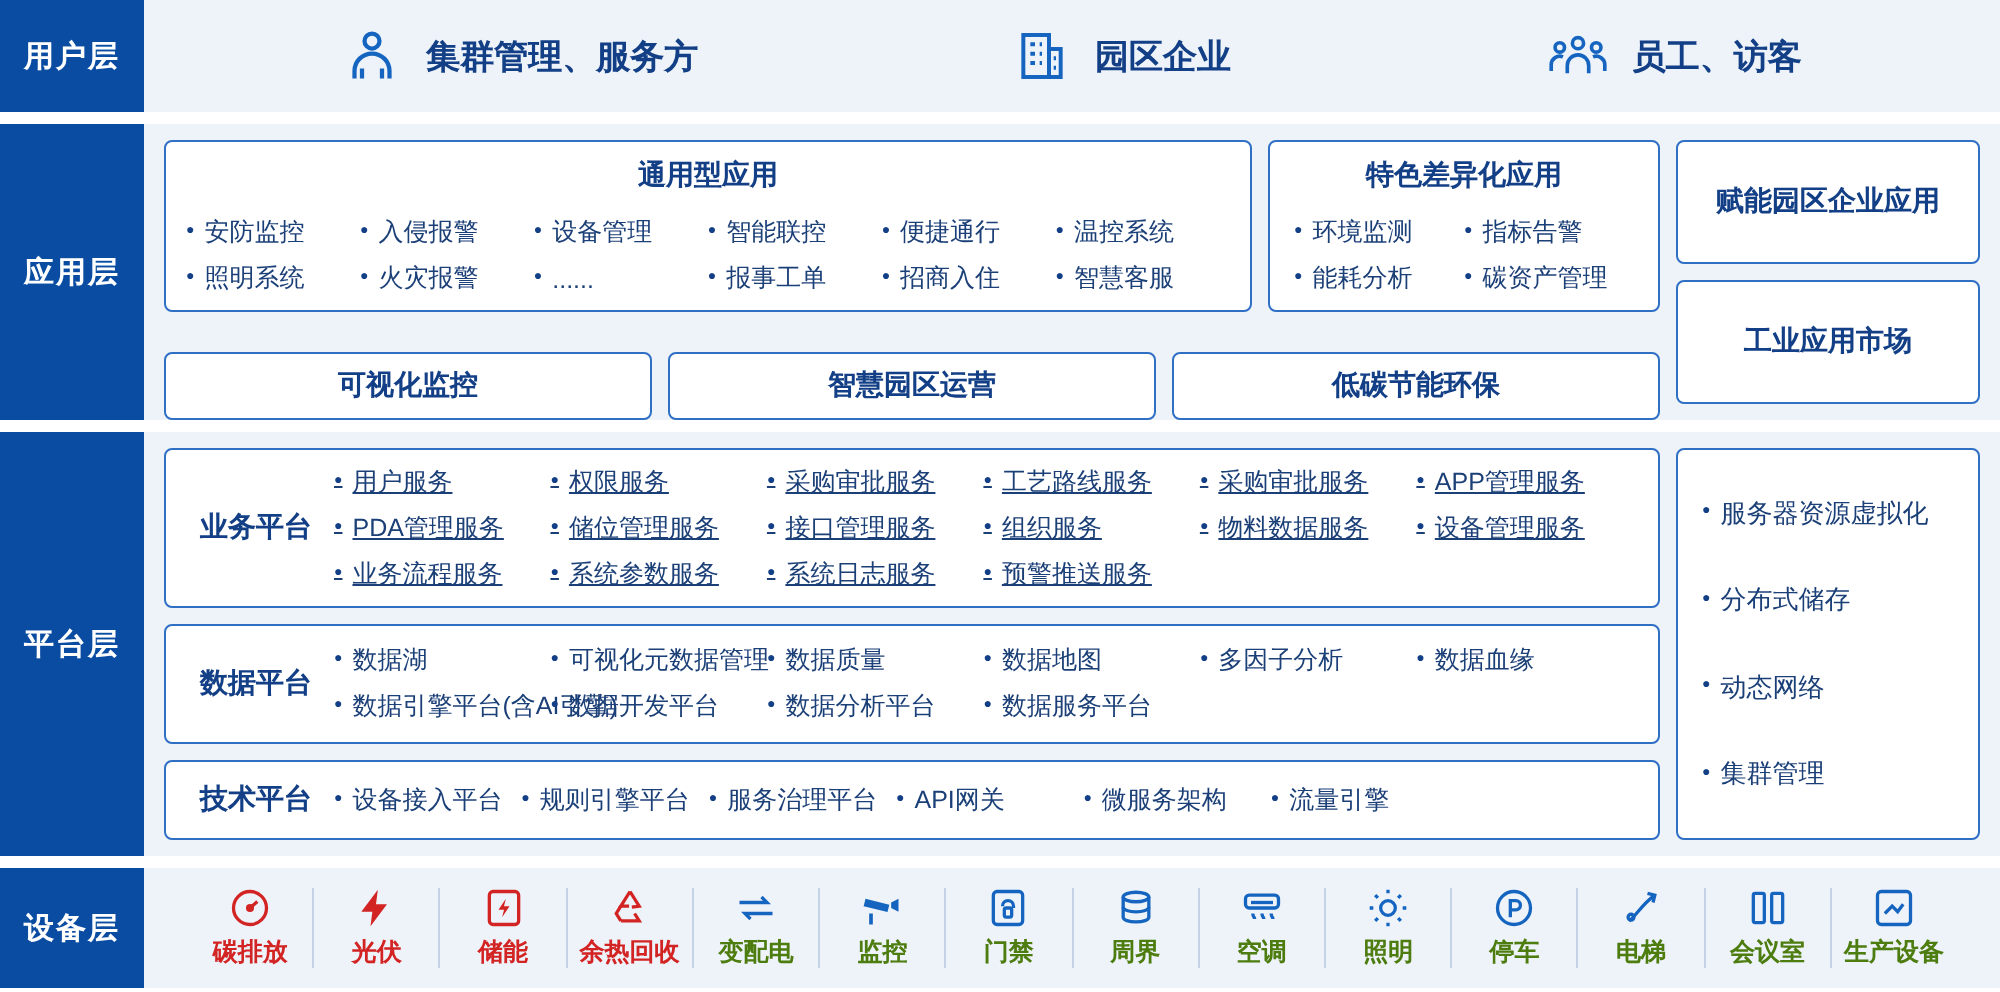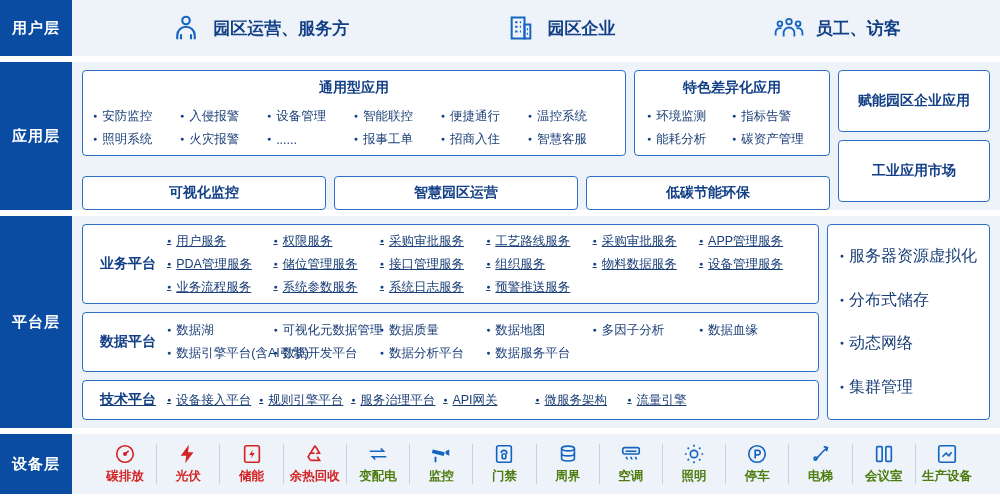--- a/index.html
+++ b/index.html
@@ -88,27 +88,27 @@
   .pbox { display: flex; align-items: stretch; padding: 4px 6px; }
   .pbox .pname {
     flex: 0 0 78px; display: flex; align-items: center; justify-content: center;
     font-size: 14px; font-weight: bold; color: #123f86;
   }
   .pbox .pitems { flex: 1; display: flex; flex-wrap: wrap; align-content: center; }
   .biz { flex: 1.42 1 0; }
   .biz .pitems .chip { width: 16.5%; text-decoration: underline; }
   .dat { flex: 1.0 1 0; }
   .dat .pitems .chip { width: 16.5%; }
-  .tec { flex: 0 0 40px; text-decoration: underline; }
+  .tec { flex: 0 0 40px; }
   .tec .pitems .chip { width: 14.28%; }
   .plat-right {
     flex: 0 0 152px; padding: 10px 12px;
     display: flex; flex-direction: column; justify-content: space-around;
   }
-  .plat-right .chip { font-size: 16px; }
+  .plat-right .chip { font-size: 13px; }
 
   
   #dev-row { height: 60px; }
   .dev-body {
     flex: 1; background: #eef3fa; display: flex; align-items: center;
     justify-content: space-between; padding: 4px 22px;
   }
   .dev-item {
     flex: 1 1 0; display: flex; flex-direction: column;
     align-items: center; justify-content: center; gap: 3px;
@@ -131,21 +131,21 @@
     <div class="user-body">
 
       <div class="user-item">
         <span class="ico">
           <svg width="30" height="30" viewBox="0 0 24 24" fill="none" stroke="currentColor" stroke-width="1.7">
             <circle cx="12" cy="6" r="3"></circle>
             <path d="M5 21v-3a7 7 0 0 1 14 0v3"></path>
             <path d="M8 21v-4M16 21v-4"></path>
           </svg>
         </span>
-        <span class="lbl">园区运营、服务方</span>
+        <span class="lbl">集群管理、服务方</span>
       </div>
 
       <div class="user-item">
         <span class="ico">
           <svg width="28" height="28" viewBox="0 0 24 24" fill="none" stroke="currentColor" stroke-width="1.7">
             <rect x="4" y="3" width="11" height="18"></rect>
             <rect x="15" y="9" width="5" height="12"></rect>
             <path d="M7 7h2M11 7h1M7 11h2M11 11h1M7 15h2M11 15h1M17 13h1M17 17h1"></path>
           </svg>
         </span>

